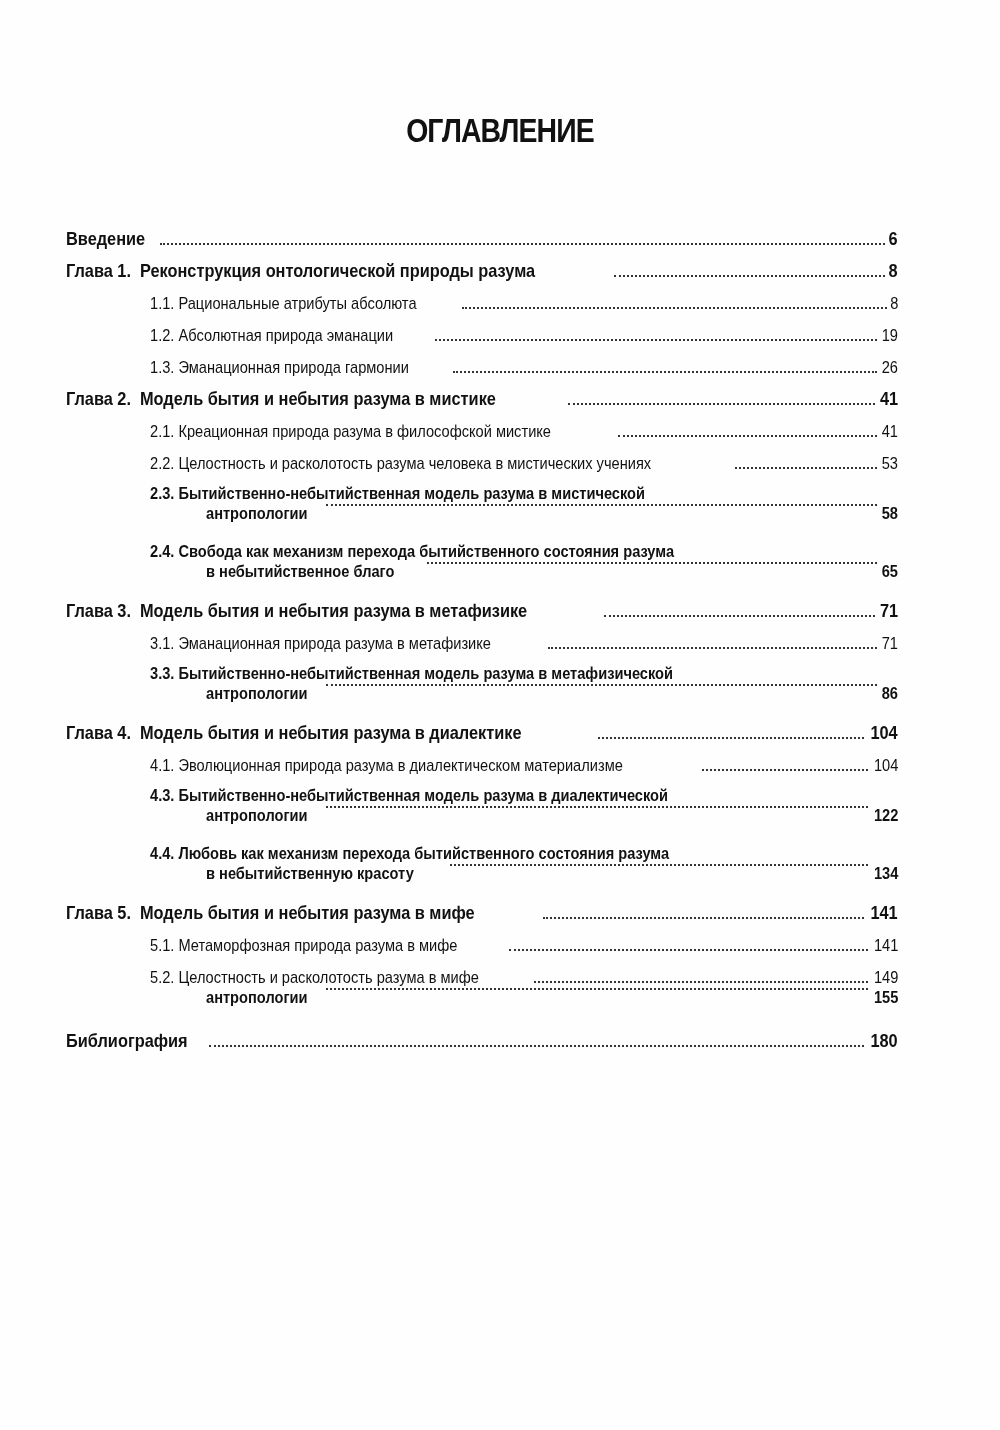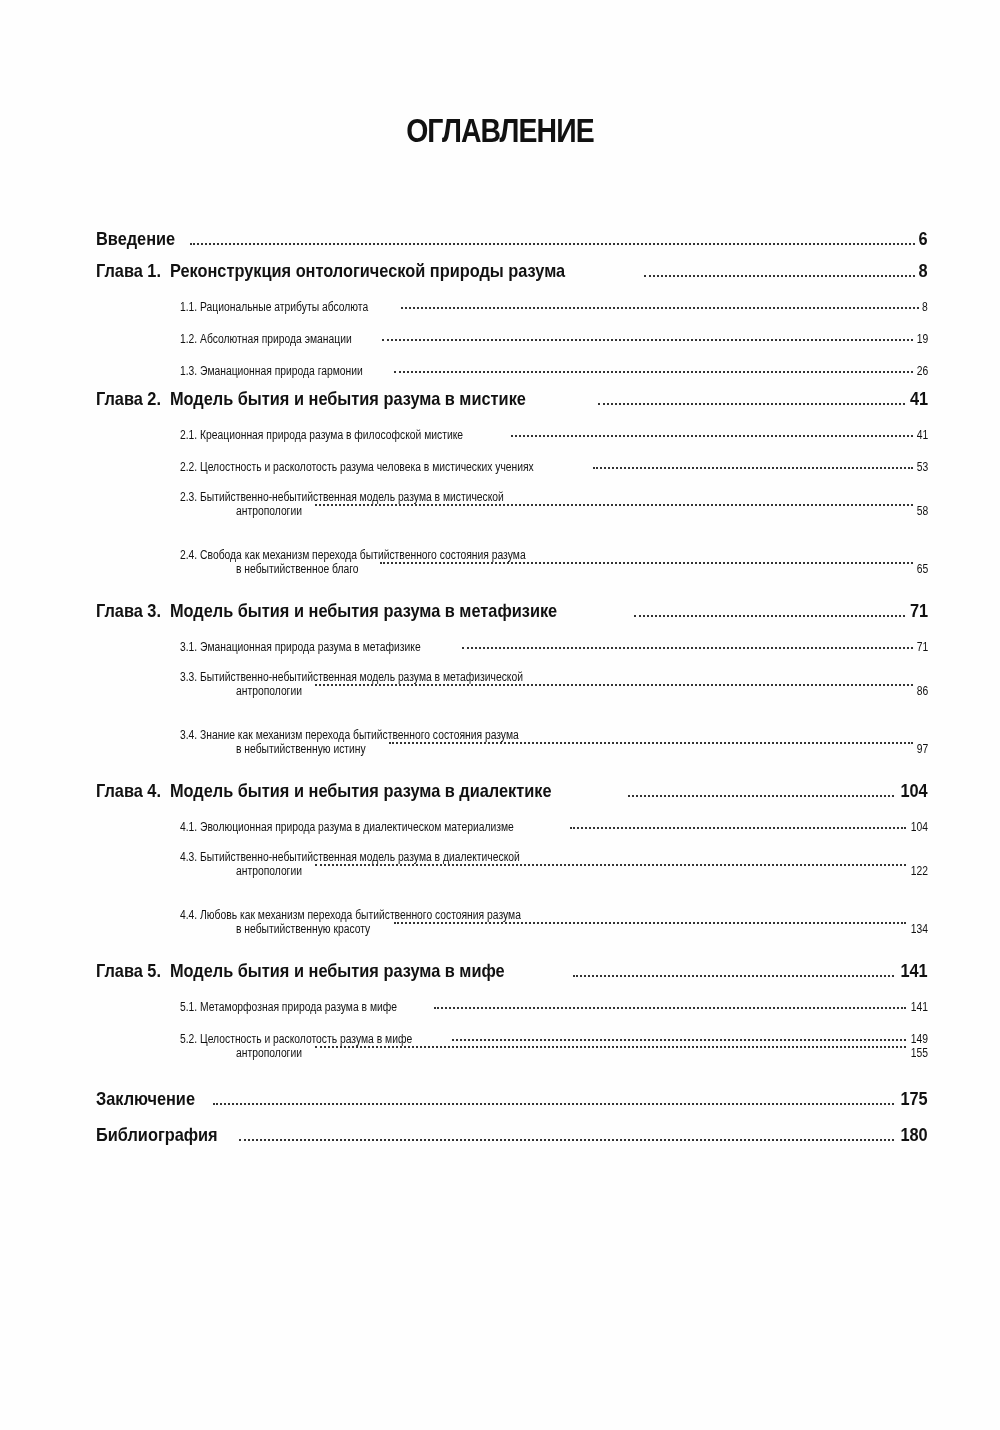--- a/index.html
+++ b/index.html
@@ -1,26 +1,26 @@
 <!DOCTYPE html>
 <html><head>
 <meta charset="utf-8">
 <style>
   html, body { margin: 0; padding: 0; background: #fefefe; }
   body { width: 1000px; height: 1430px; position: relative; overflow: hidden;
          font-family: "Liberation Sans", "DejaVu Sans", sans-serif; color: #111; }
   .title { position: absolute; top: 112px; left: 0; width: 1000px; text-align: center;
            font-size: 33px; font-weight: bold; letter-spacing: -1px; transform: scaleX(0.86); transform-origin: center; }
-  .toc { position: absolute; top: 218px; left: 66px; width: 832px; margin-left: 30px; }
+  .toc { position: absolute; top: 218px; left: 66px; width: 832px; }
   .row { display: flex; align-items: flex-end; height: 32px; }
-  .row.multi { height: auto; flex-direction: column; align-items: stretch; }
+  .row.multi { height: auto; flex-direction: column; align-items: stretch; font-weight: bold; }
   .row.multi .first { height: 30px; display: flex; align-items: flex-end; }
   .row.multi .cont { display: flex; align-items: flex-start; height: 28px; padding-left: 56px; }
   .lvl0 { font-weight: bold; font-size: 19px; }
-  .lvl1 { font-size: 12px; padding-left: 84px; }
+  .lvl1 { font-size: 17px; padding-left: 84px; }
   .label { white-space: nowrap; }
   .lvl0 .label, .lvl0 .page { transform: scaleX(0.86); }
   .lvl0 .label { transform-origin: left bottom; }
   .lvl0 .page { transform-origin: right bottom; }
   .lvl1 .label, .lvl1 .page { transform: scaleX(0.86); }
   .lvl1 .label { transform-origin: left bottom; }
   .lvl1 .page { transform-origin: right bottom; }
   .dots { flex: 1; border-bottom: 2px dotted #333; margin: 0 2px 5px 2px; min-width: 10px; }
   .page { white-space: nowrap; text-align: right; }
   .chapter-num { display: inline-block; width: 86px; }
@@ -108,30 +108,20 @@
   <div class="row multi lvl1">
     <div class="first">
         <span class="label">3.3. Бытийственно-небытийственная модель разума в метафизической</span>
       </div>
     <div class="cont">
       <span class="label">антропологии</span>
       <span class="dots"></span>
       <span class="page">86</span>
     </div>
   </div>
-  <div class="row multi lvl1">
-    <div class="first">
-        <span class="label">3.4. Знание как механизм перехода бытийственного состояния разума</span>
-      </div>
-    <div class="cont">
-      <span class="label">в небытийственную истину</span>
-      <span class="dots"></span>
-      <span class="page">97</span>
-    </div>
-  </div>
 
   <div class="row lvl0">
     <span class="label"><span class="chapter-num">Глава 4.</span><span>Модель бытия и небытия разума в диалектике</span></span>
     <span class="dots"></span>
     <span class="page">104</span>
   </div>
   <div class="row lvl1">
     <span class="label">4.1. Эволюционная природа разума в диалектическом материализме</span>
     <span class="dots"></span>
     <span class="page">104</span>
@@ -176,22 +166,17 @@
     <div class="cont">
       <span class="label">антропологии</span>
       <span class="dots"></span>
       <span class="page">155</span>
     </div>
   </div>
   <div class="row multi lvl1">
   </div>
 
   <div class="row lvl0" style="height:36px">
-    <span class="label">Заключение</span>
-    <span class="dots"></span>
-    <span class="page">175</span>
-  </div>
-  <div class="row lvl0" style="height:36px">
     <span class="label">Библиография</span>
     <span class="dots"></span>
     <span class="page">180</span>
   </div>
 </div>
 
 </body></html>

